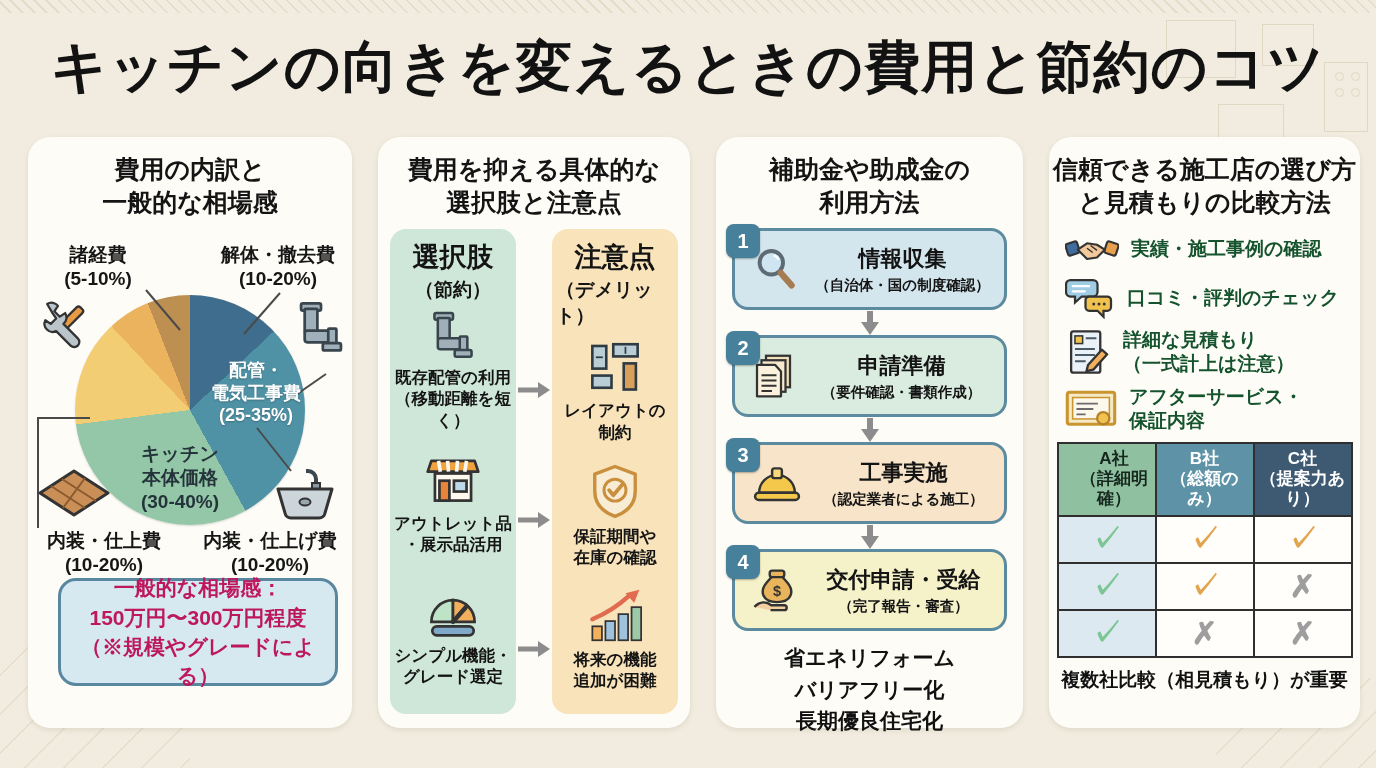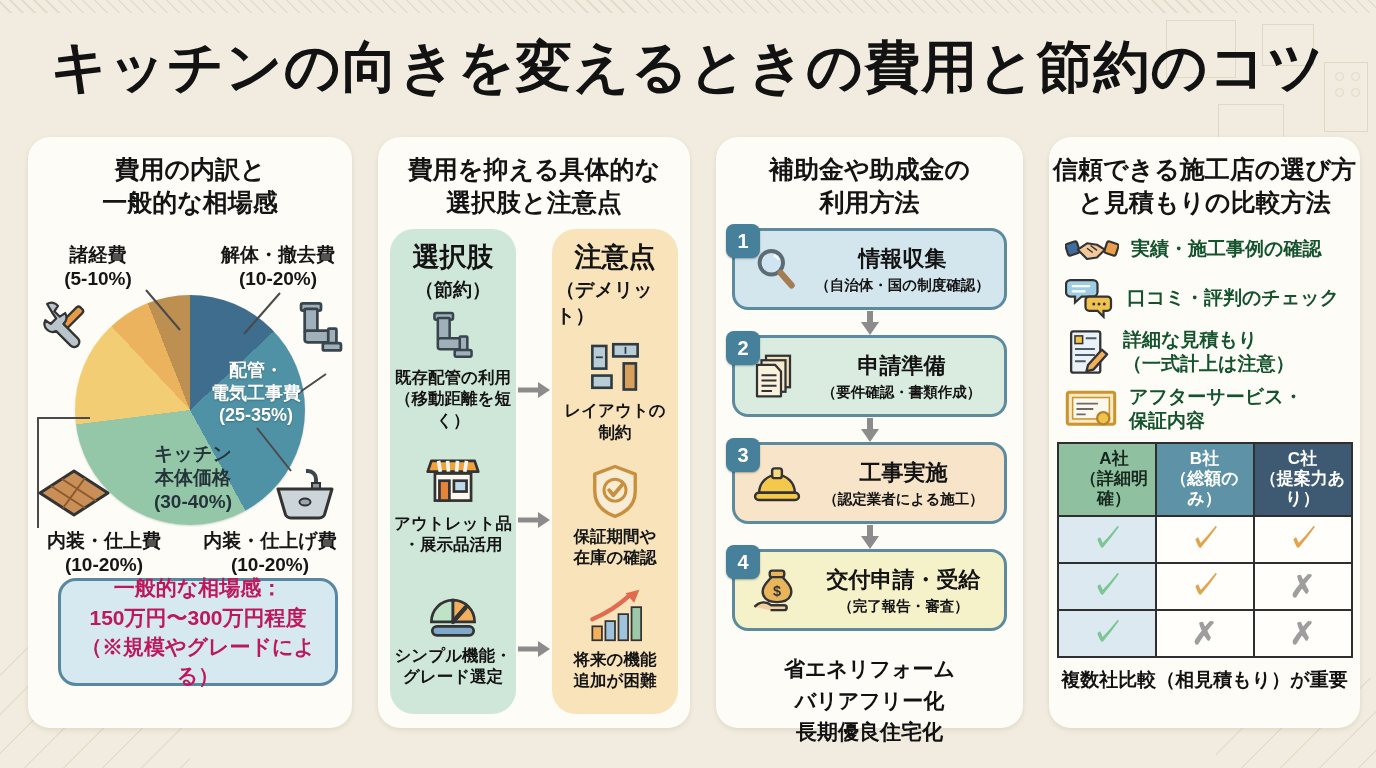--- a/index.html
+++ b/index.html
@@ -32,38 +32,38 @@
   
   .panel1 { flex:0 0 324px; }
   .pie { position:absolute; left:47px; top:158px; width:230px; height:230px;
     border-radius:50%; box-shadow:0 1px 2px rgba(0,0,0,.15); }
   .pie-label { position:absolute; font-weight:800; text-align:center; line-height:1.25;
     font-size:19px; color:#161616; }
   .lbl-misc { top:106px; left:12px; width:116px; }
   .lbl-demo { top:106px; right:4px; width:140px; }
   .lbl-piping { top:222px; left:174px; width:108px; color:#ffffff; font-size:18px;
     text-shadow:0 1px 2px rgba(0,0,0,.25); }
-  .lbl-kitchen { top:305px; left:108px; width:114px; color:#25343b; }
+  .lbl-kitchen { top:305px; left:95px; width:114px; color:#25343b; }
   .lbl-int-left { top:392px; left:0; width:152px; }
   .lbl-int-right { top:392px; right:0; width:164px; }
   .pie-lines { position:absolute; inset:0; pointer-events:none; }
   .icon-abs { position:absolute; }
   .pos-tools { top:158px; left:10px; }
   .pos-pipe1 { top:162px; right:2px; }
   .pos-floor { top:330px; left:8px; }
   .pos-sink  { top:328px; right:14px; }
   .summary-box { position:absolute; left:30px; right:14px; top:441px; height:108px;
     border-radius:18px; border:3px solid #5a87a0; display:flex; align-items:center;
     justify-content:center; text-align:center; font-size:21px; font-weight:800;
     line-height:1.4; color:#be185d; }
 
   
   .panel2 { flex:0 0 312px; }
   .duo { position:absolute; top:92px; bottom:14px; left:12px; right:12px; display:flex; }
-  .subpanel { width:136px; border-radius:24px; padding:10px 4px 12px;
+  .subpanel { width:136px; border-radius:16px; padding:10px 4px 12px;
     display:flex; flex-direction:column; align-items:center; }
   .mid-col { flex:1; display:flex; flex-direction:column; padding-top:96px; }
   .mid-col .arr-slot { flex:1; display:flex; align-items:center; justify-content:center; }
   .subhead-main { font-size:27px; font-weight:800; color:#141414; }
   .subhead-sub { font-size:19px; font-weight:800; color:#141414; margin-top:2px; }
   .duo-item { flex:1; display:flex; flex-direction:column; align-items:center;
     justify-content:center; gap:7px; text-align:center; font-weight:800;
     font-size:16.5px; line-height:1.3; color:#141414; }
 
   
@@ -72,21 +72,21 @@
   .step { position:relative; height:82px; border:3px solid #5c8ba0; border-radius:16px;
     display:flex; align-items:center; gap:8px; padding:0 8px 0 16px; }
   .step-num { position:absolute; top:-7px; left:-9px; width:34px; height:34px;
     background:#47809a; color:#fff; border-radius:8px; display:flex; align-items:center;
     justify-content:center; font-size:20px; font-weight:800;
     box-shadow:0 1px 2px rgba(0,0,0,.3); }
   .step-text { flex:1; text-align:center; }
   .step-title { font-size:22px; font-weight:800; color:#141414; }
   .step-sub { font-size:14.5px; font-weight:800; color:#141414; margin-top:2px; }
   .v-arrow { height:25px; display:flex; align-items:center; justify-content:center; }
-  .examples { margin-top:22px; text-align:center; font-size:21px; font-weight:800;
+  .examples { margin-top:11px; text-align:center; font-size:21px; font-weight:800;
     line-height:1.5; color:#111; }
 
   
   .panel4 { flex:1; }
   .checkpoints { margin:12px 10px 0 16px; }
   .checkpoint { display:flex; align-items:center; gap:12px; margin-bottom:9px; }
   .checkpoint .cp-label { font-size:19px; font-weight:800; color:#14532d; line-height:1.25; }
   .cmp-table { border-collapse:collapse; margin:8px auto 0; width:296px;
     border:2px solid #2f2f2f; }
   .cmp-table th { border:2px solid #2f2f2f; font-size:17px; font-weight:800;

